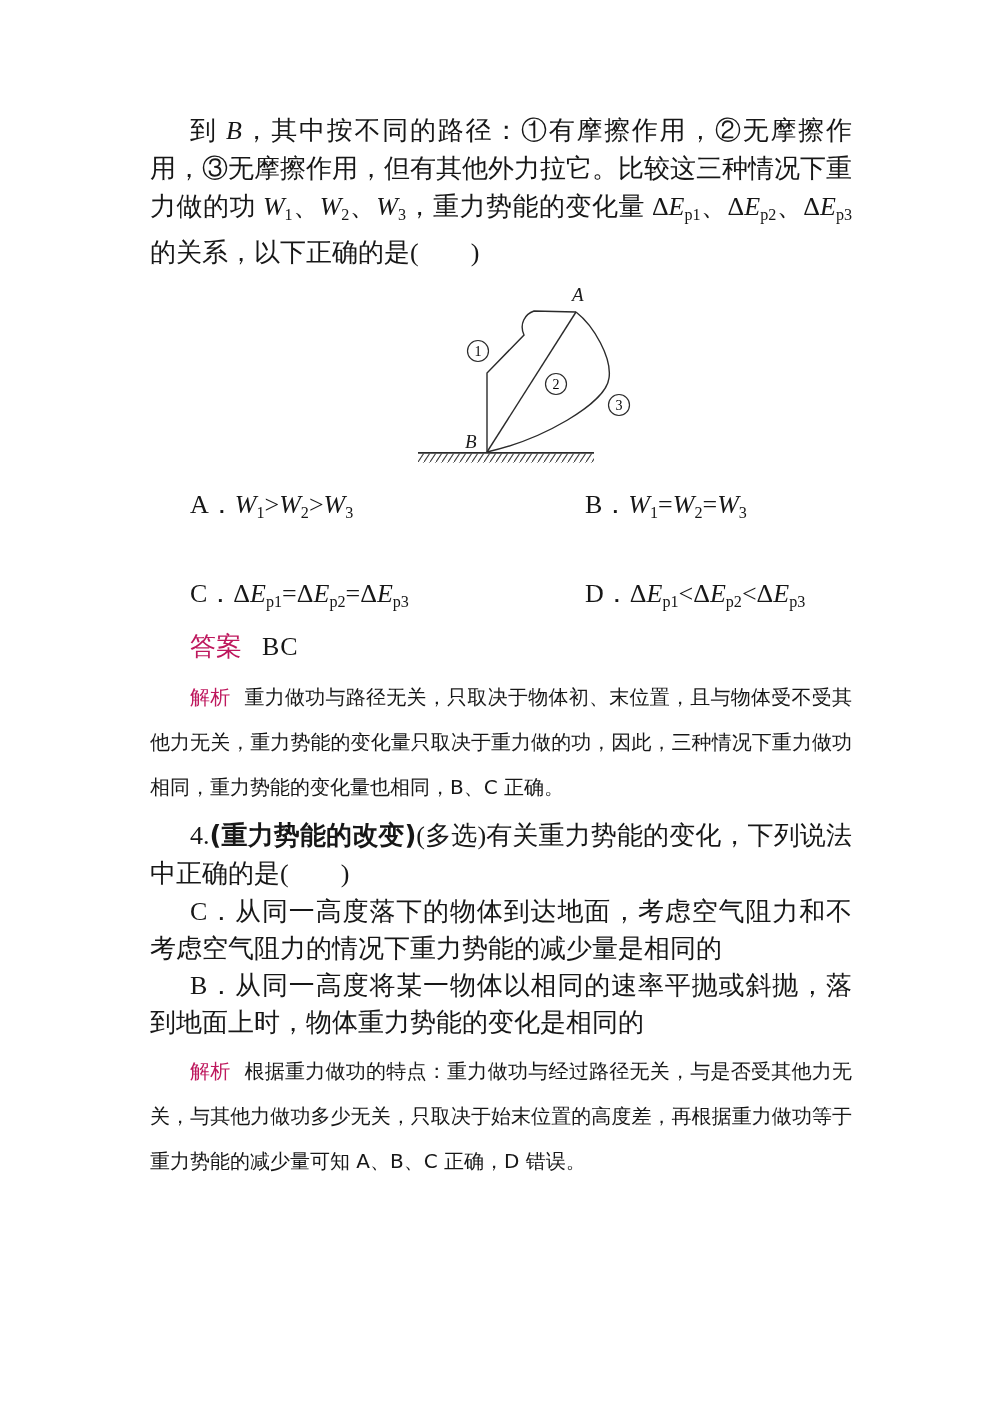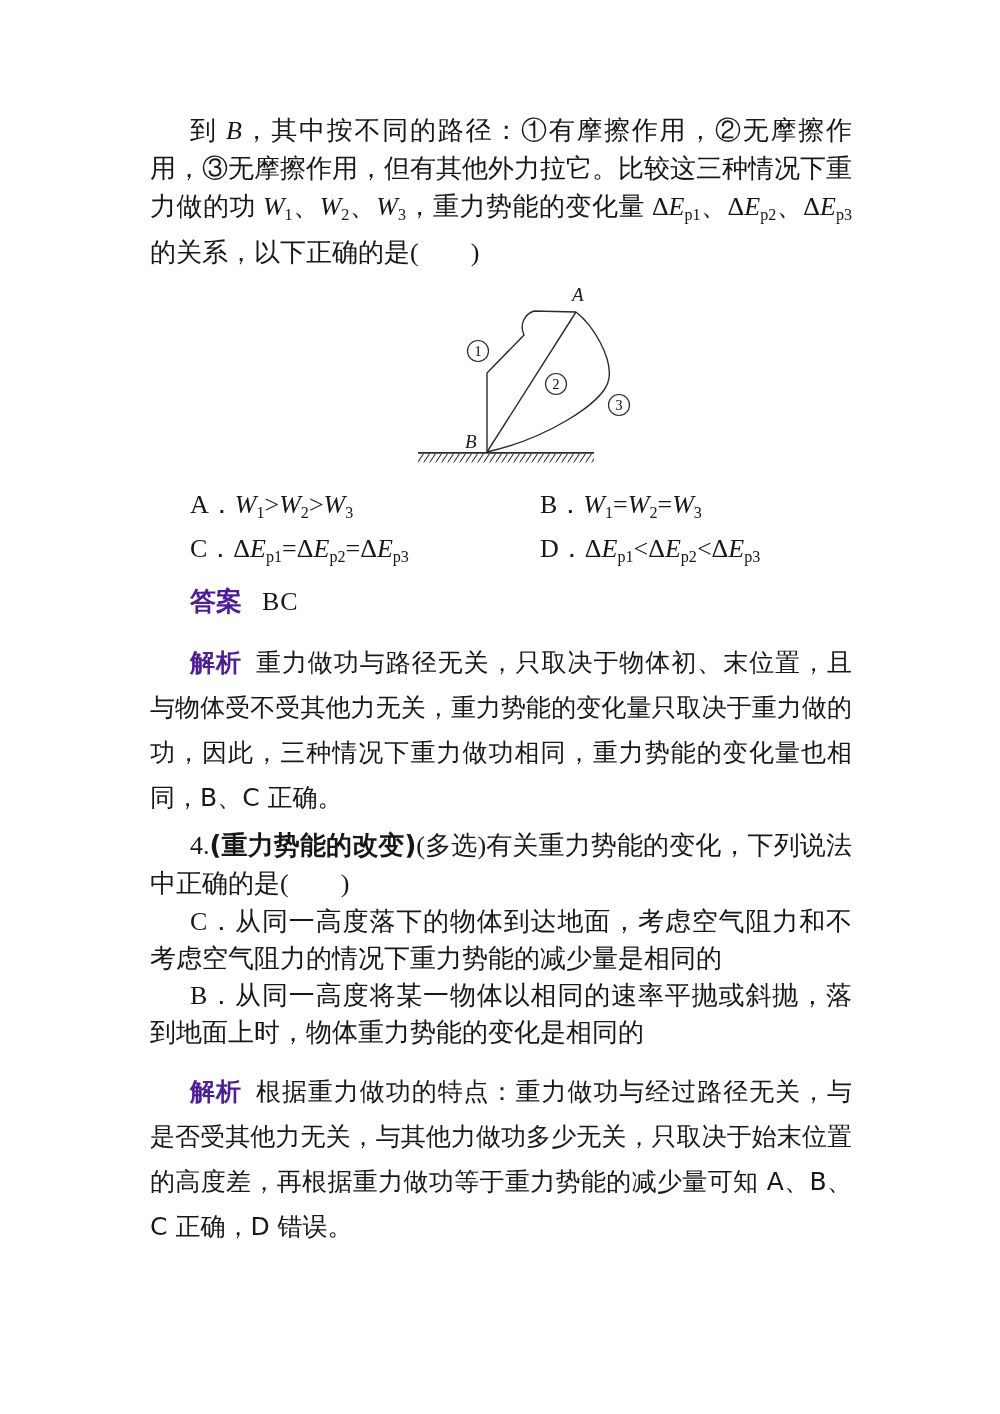--- a/index.html
+++ b/index.html
@@ -8,34 +8,34 @@
     color:#171717;
     font-family:"Liberation Serif","DejaVu Serif",serif;
     font-size:26px;
   }
   .content{padding:112px 148px 40px 150px;}
   .para{margin:0;line-height:38px;text-align:justify;}
   .indent{text-indent:40px;}
   .i{font-style:italic;}
   .sub{font-size:0.62em;vertical-align:-0.28em;font-style:normal;}
   .b{font-family:"DejaVu Sans","Liberation Sans",sans-serif;font-weight:700;}
-  .red{color:#4c1d95;font-family:"DejaVu Sans","Liberation Sans",sans-serif;font-weight:700;}
+  .red{color:#be185d;font-family:"DejaVu Sans","Liberation Sans",sans-serif;font-weight:400;}
   .figure{margin:10px 0 0 256px;width:238px;height:192px;}
   .fl{fill:none;stroke:#2b2b2b;stroke-width:1.4;}
   .fl2{stroke:#2b2b2b;stroke-width:1.8;}
   .badge{fill:#ffffff;stroke:#2b2b2b;stroke-width:1.2;}
   .bnum{font:14px "Liberation Serif","DejaVu Serif",serif;text-anchor:middle;dominant-baseline:central;}
   .ptlbl{font:italic 19px "Liberation Serif","DejaVu Serif",serif;fill:#1b1b1b;}
-  .opts{display:grid;grid-template-columns:350px 1fr;margin:12px 0 0;}
+  .opts{display:grid;grid-template-columns:350px 1fr;margin:12px 0 0;gap:45px;}
   .opt{line-height:37px;text-indent:40px;}
   .ansrow{margin:6px 0 0;line-height:40px;text-indent:40px;}
   .ansval{margin-left:20px;letter-spacing:1px;}
   .analysis{
-    margin:18px 0 6px;line-height:45px;text-align:justify;text-indent:40px;
-    font-family:"DejaVu Sans","Liberation Sans",sans-serif;font-size:25px;
+    margin:8px 0 6px;line-height:45px;text-align:justify;text-indent:40px;
+    font-family:"DejaVu Sans","Liberation Sans",sans-serif;font-size:20px;
   }
   .antext{margin-left:14px;}
   .q4stem{margin-top:1px;}
   .q4opt{line-height:37px;}
 </style>
 </head>
 <body>
 
 <div class="content">
 

